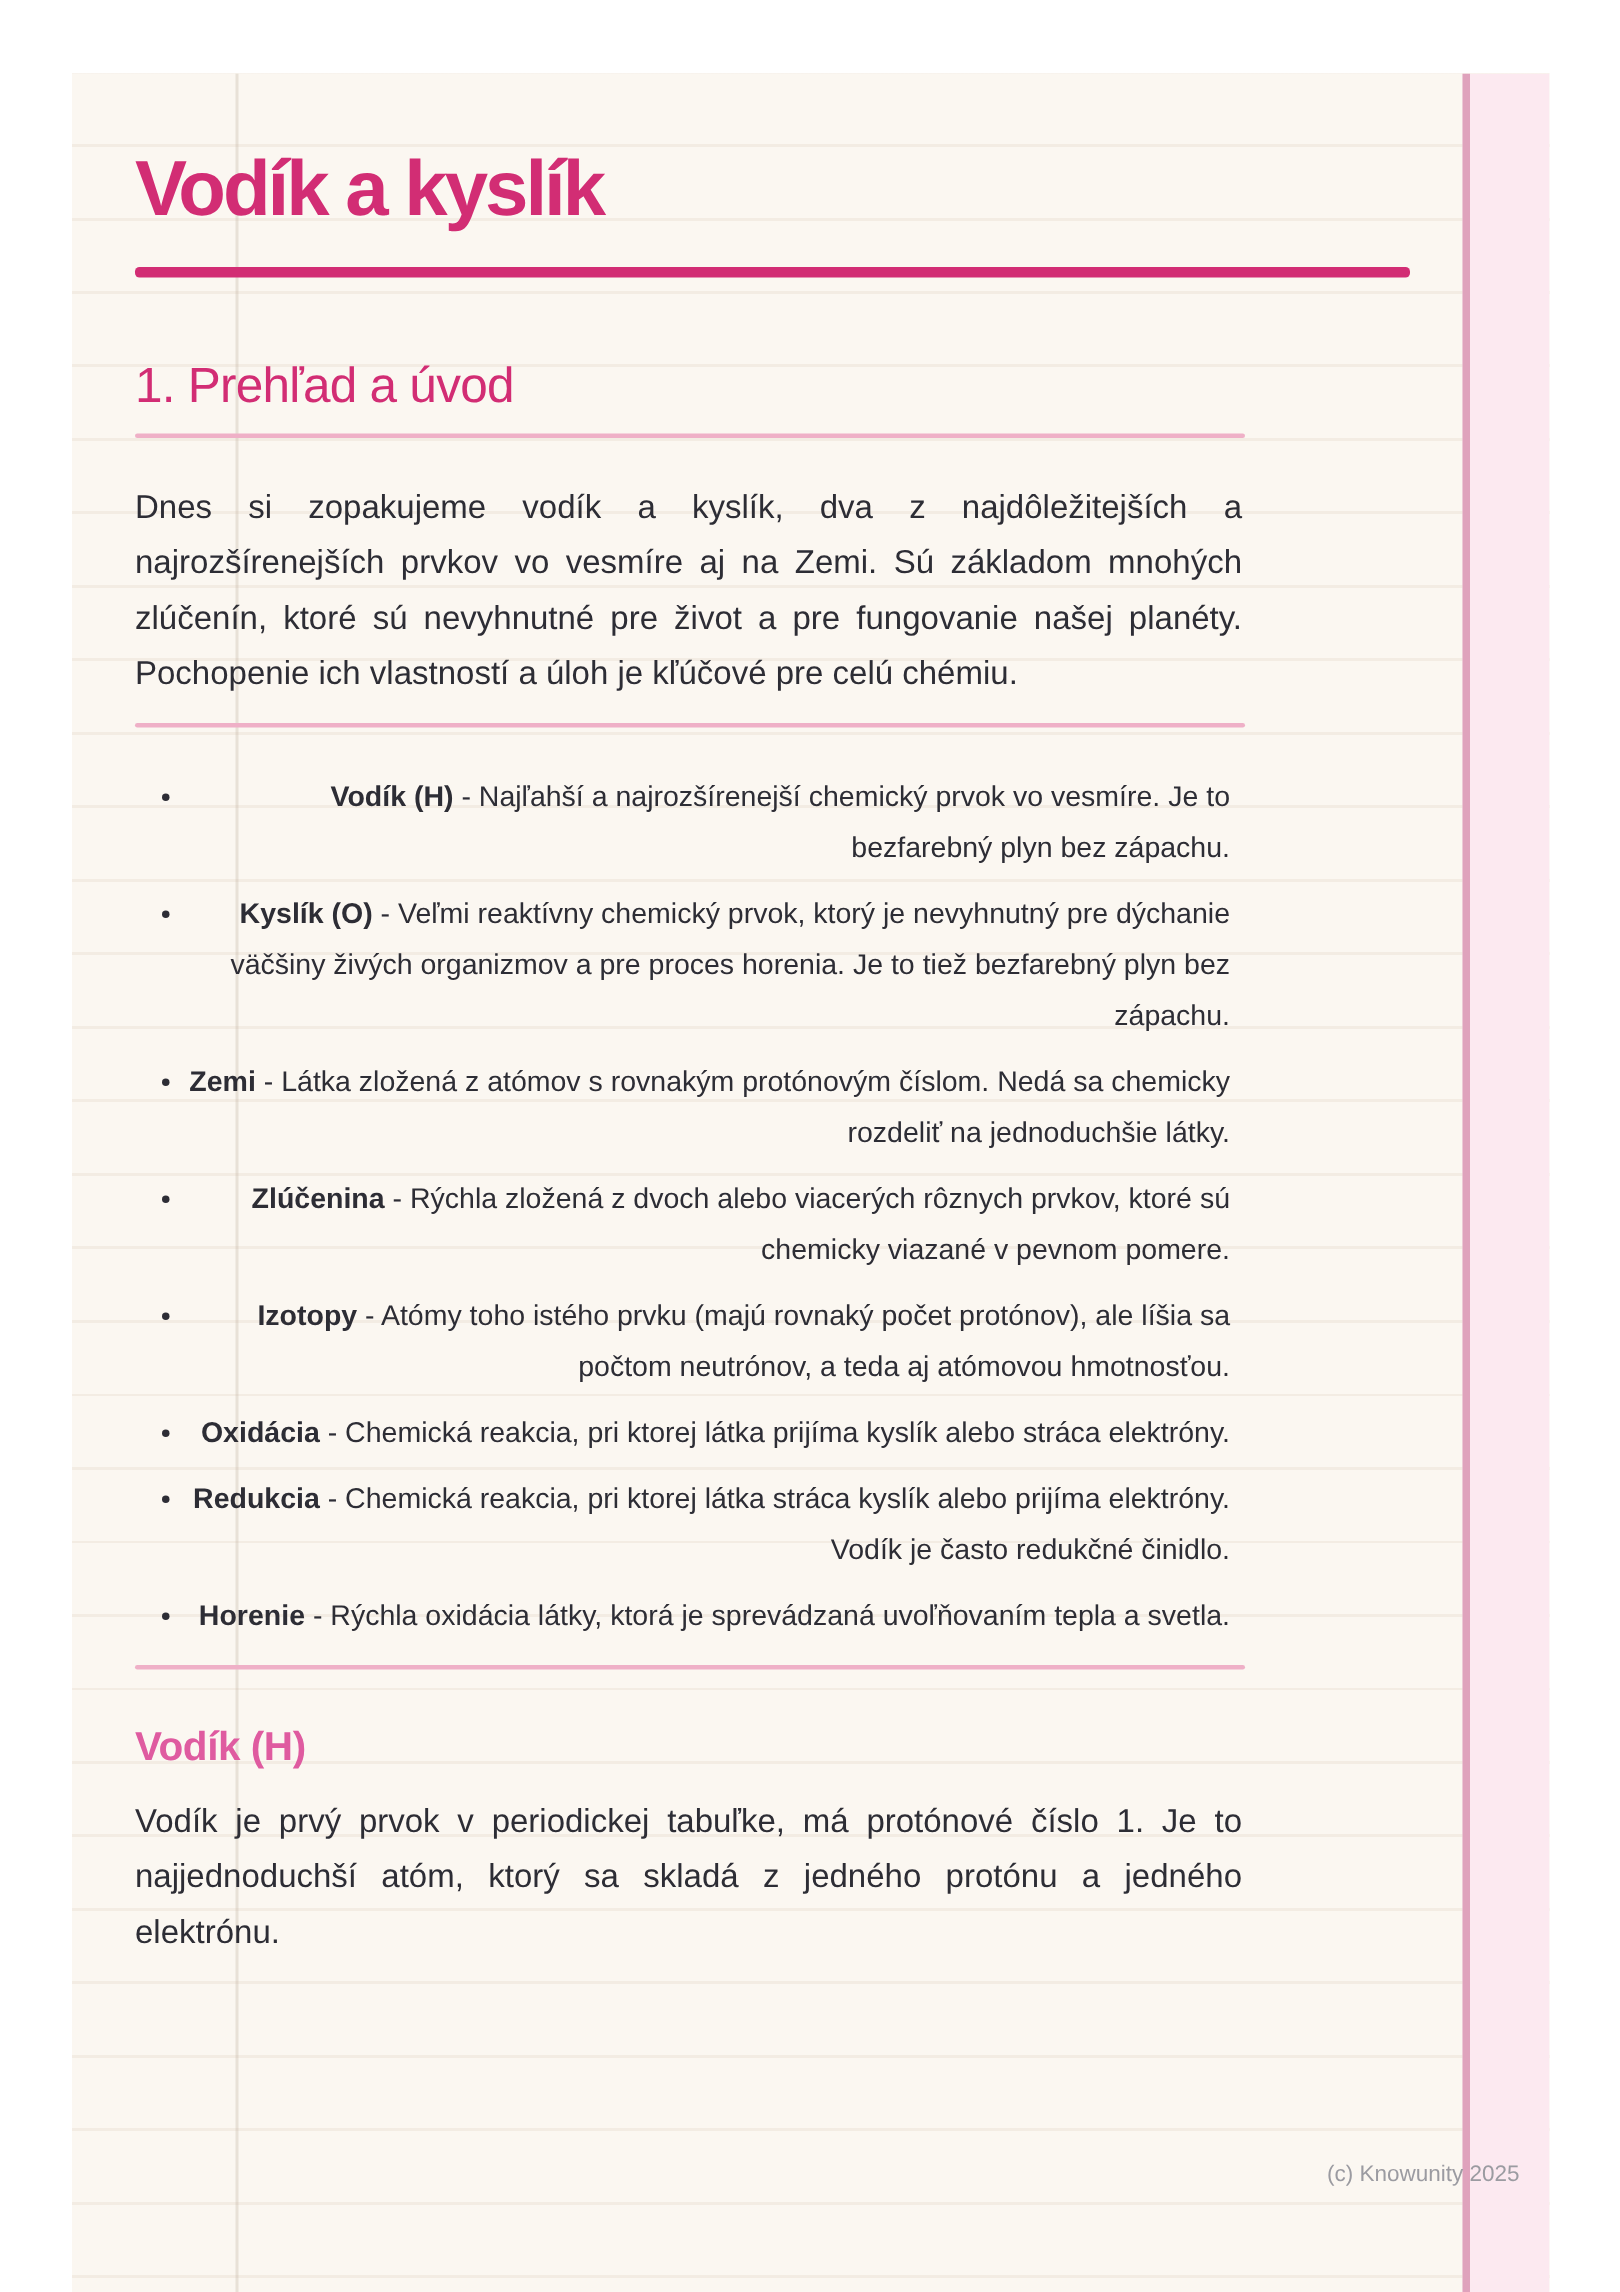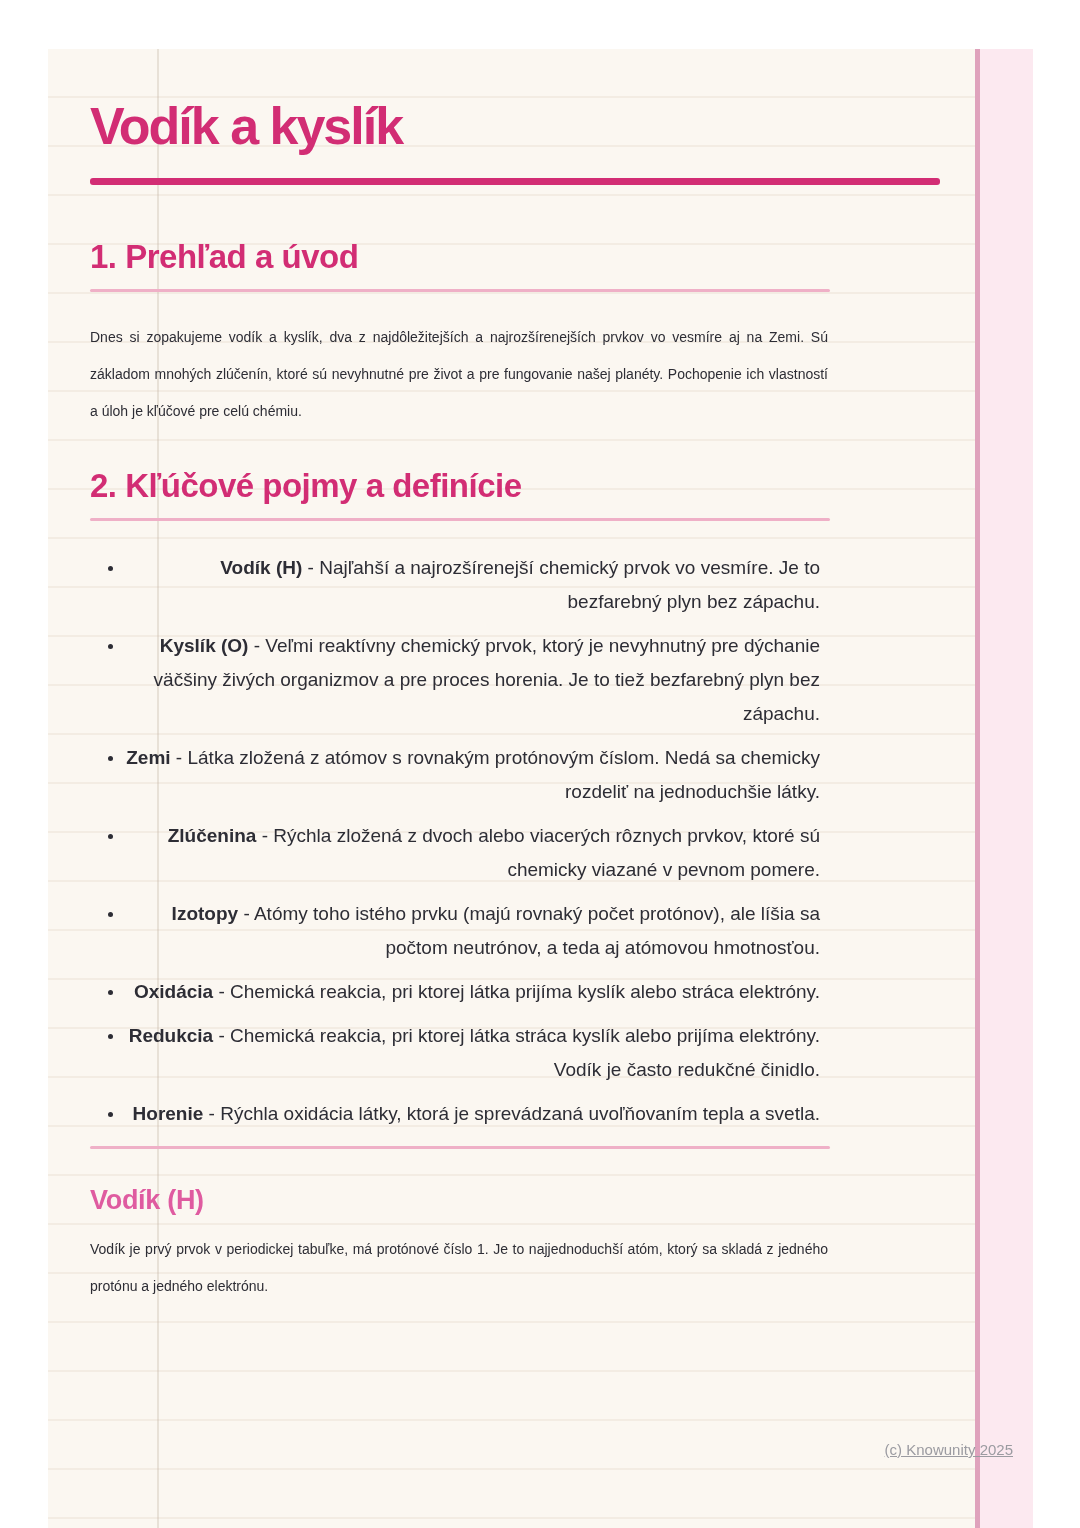--- a/index.html
+++ b/index.html
@@ -51,34 +51,34 @@
     letter-spacing:-2px;
   }
   .rule-thick{
     width:850px; height:7px; margin-top:26px;
     background:var(--accent); border-radius:3px;
   }
   h2.section-heading{
     color:var(--accent);
     font-size:33px;
     line-height:34px;
-    font-weight:700;
+    font-weight:400;
     letter-spacing:-0.5px;
   }
   .h2-first{margin-top:55px;}
   .h2-second{margin-top:39px;}
   .h2-third{margin-top:22px;}
   .rule-light{
     width:740px; height:3px; margin-top:15px;
     background:var(--accent-soft); border-radius:2px;
   }
   p.body-par{
     width:738px;
     margin-top:27px;
-    font-size:14px;
+    font-size:22px;
     line-height:37px;
     text-align:justify;
   }
   ul.term-list{
     margin-top:30px;
     padding-left:35px;
     width:730px;
     list-style:disc outside;
   }
   ul.term-list li{
@@ -98,39 +98,37 @@
     letter-spacing:-0.3px;
   }
   p.last-par{margin-top:16px;}
   .watermark{
     position:absolute;
     top:1392px; right:20px;
     font-size:15px;
     color:var(--watermark);
     z-index:5;
     white-space:nowrap;
-    text-decoration:underline;
   }
 </style>
 </head>
 <body>
 
 <div class="page">
   <div class="margin-line"></div>
   <div class="edge-stripe"></div>
 
   <div class="content">
     <h1 class="doc-title">Vodík a kyslík</h1>
     <div class="rule-thick"></div>
 
     <h2 class="section-heading h2-first">1. Prehľad a úvod</h2>
     <div class="rule-light"></div>
     <p class="body-par">Dnes si zopakujeme vodík a kyslík, dva z najdôležitejších a najrozšírenejších prvkov vo vesmíre aj na Zemi. Sú základom mnohých zlúčenín, ktoré sú nevyhnutné pre život a pre fungovanie našej planéty. Pochopenie ich vlastností a úloh je kľúčové pre celú chémiu.</p>
 
-    <h2 class="section-heading h2-second">2. Kľúčové pojmy a definície</h2>
     <div class="rule-light"></div>
 
     <ul class="term-list">
       <li><span class="term">Vodík (H)</span> <span>- Najľahší a najrozšírenejší chemický prvok vo vesmíre. Je to bezfarebný plyn bez zápachu.</span></li>
       <li><span class="term">Kyslík (O)</span> <span>- Veľmi reaktívny chemický prvok, ktorý je nevyhnutný pre dýchanie väčšiny živých organizmov a pre proces horenia. Je to tiež bezfarebný plyn bez zápachu.</span></li>
       <li><span class="term">Zemi</span> <span>- Látka zložená z atómov s rovnakým protónovým číslom. Nedá sa chemicky rozdeliť na jednoduchšie látky.</span></li>
       <li><span class="term">Zlúčenina</span> <span>- Rýchla zložená z dvoch alebo viacerých rôznych prvkov, ktoré sú chemicky viazané v pevnom pomere.</span></li>
       <li><span class="term">Izotopy</span> <span>- Atómy toho istého prvku (majú rovnaký počet protónov), ale líšia sa počtom neutrónov, a teda aj atómovou hmotnosťou.</span></li>
       <li><span class="term">Oxidácia</span> <span>- Chemická reakcia, pri ktorej látka prijíma kyslík alebo stráca elektróny.</span></li>
       <li><span class="term">Redukcia</span> <span>- Chemická reakcia, pri ktorej látka stráca kyslík alebo prijíma elektróny. Vodík je často redukčné činidlo.</span></li>

